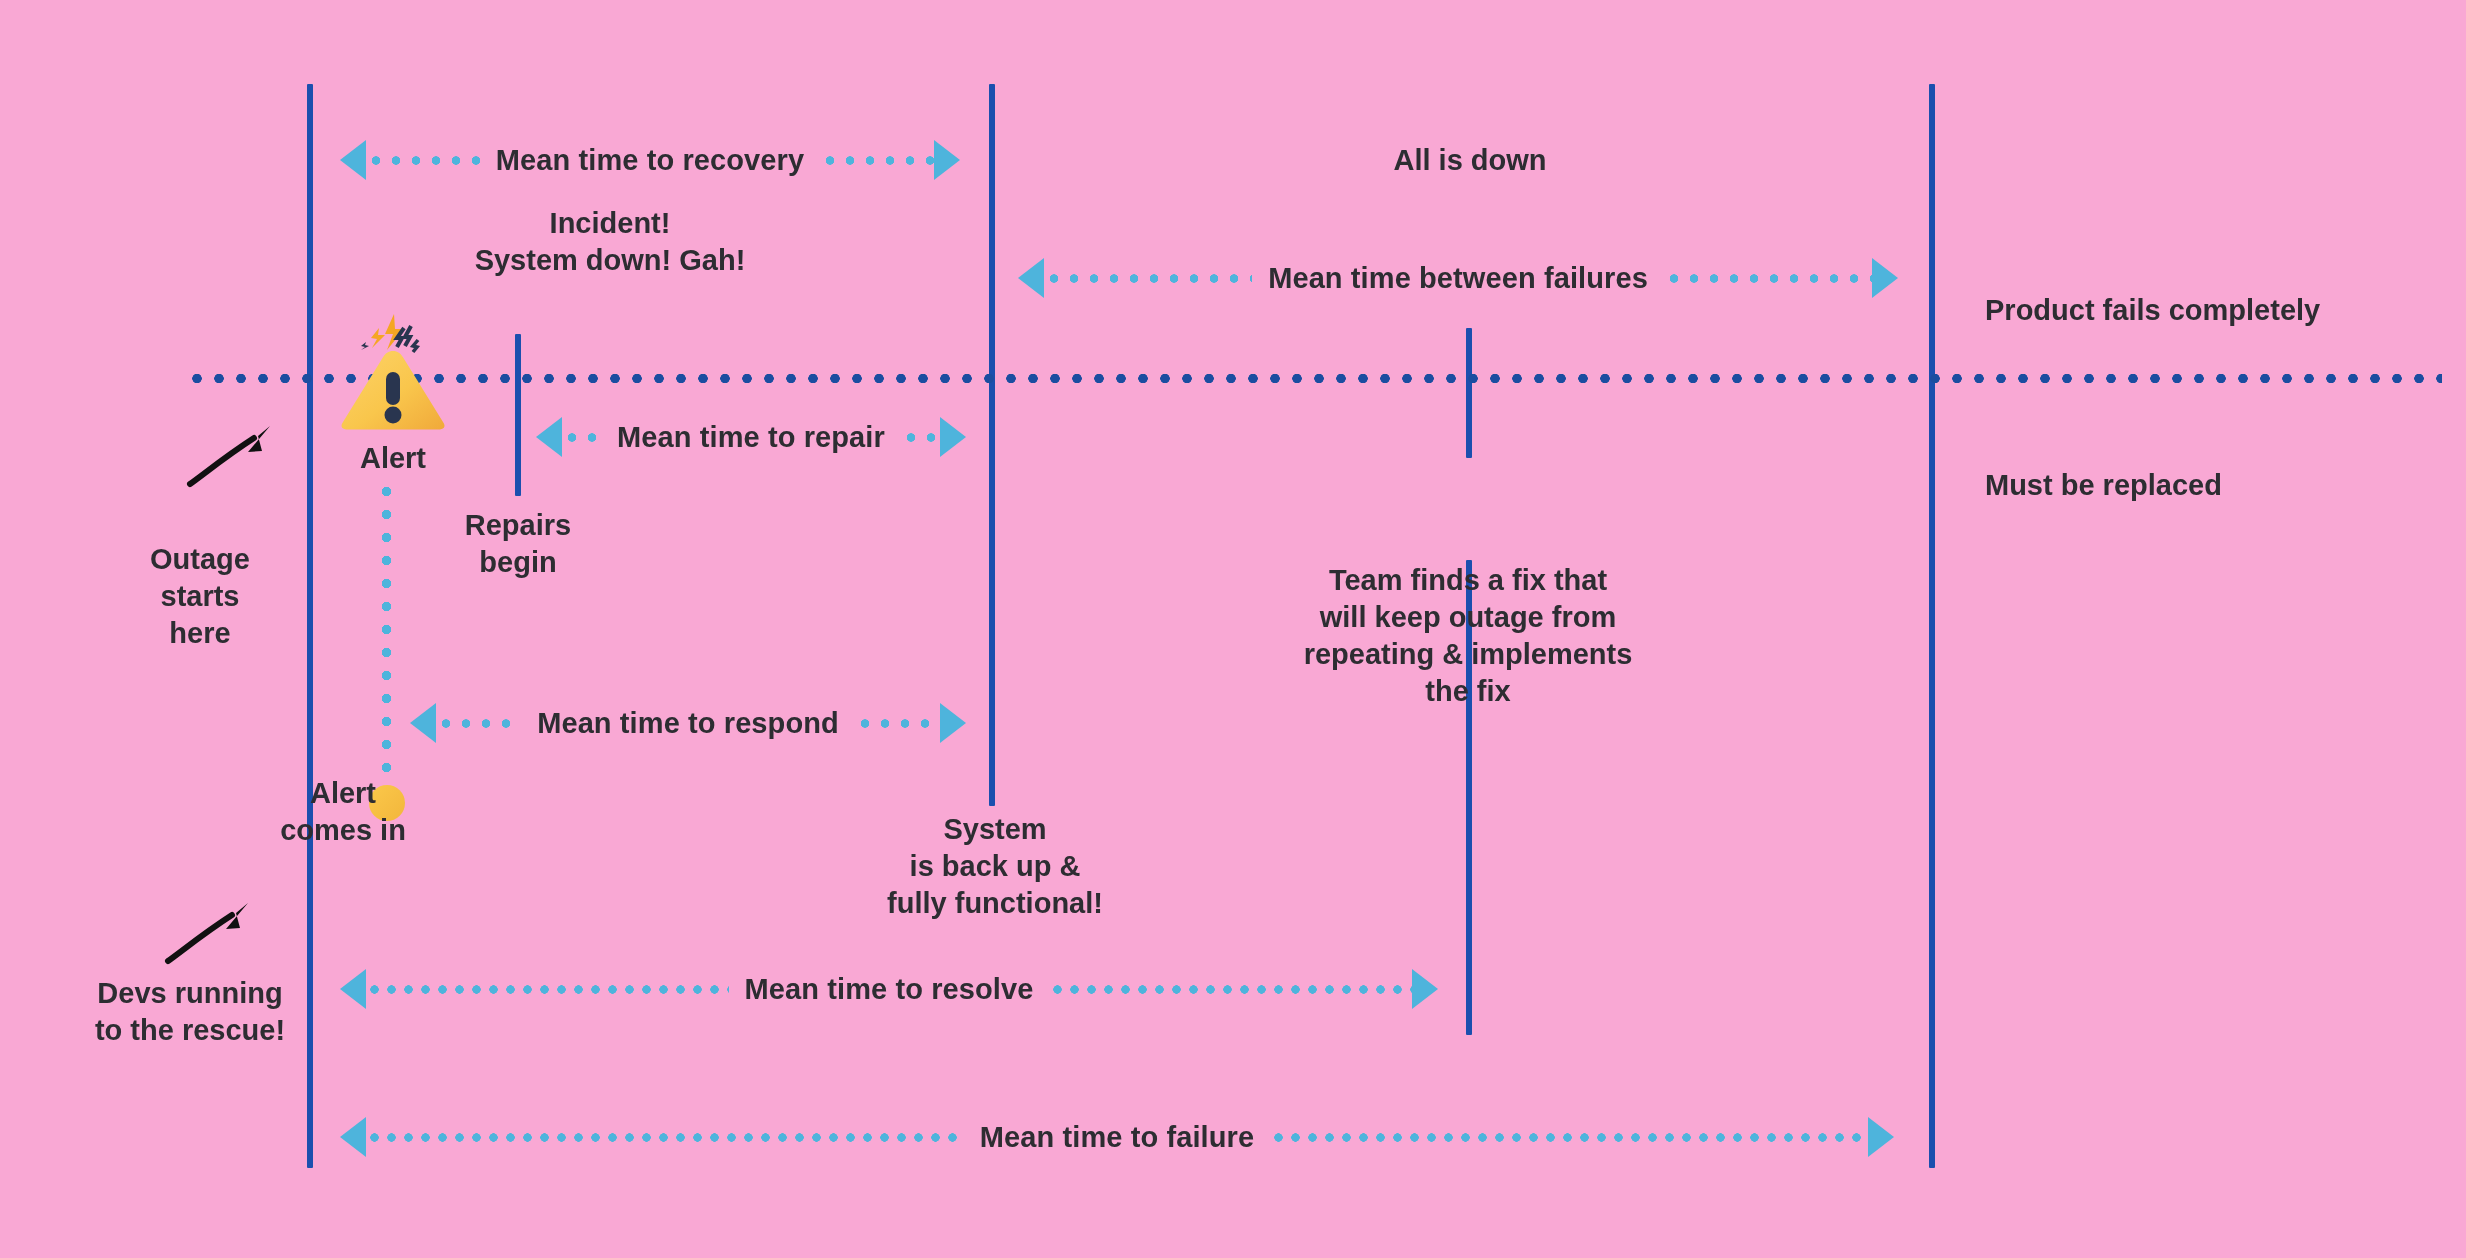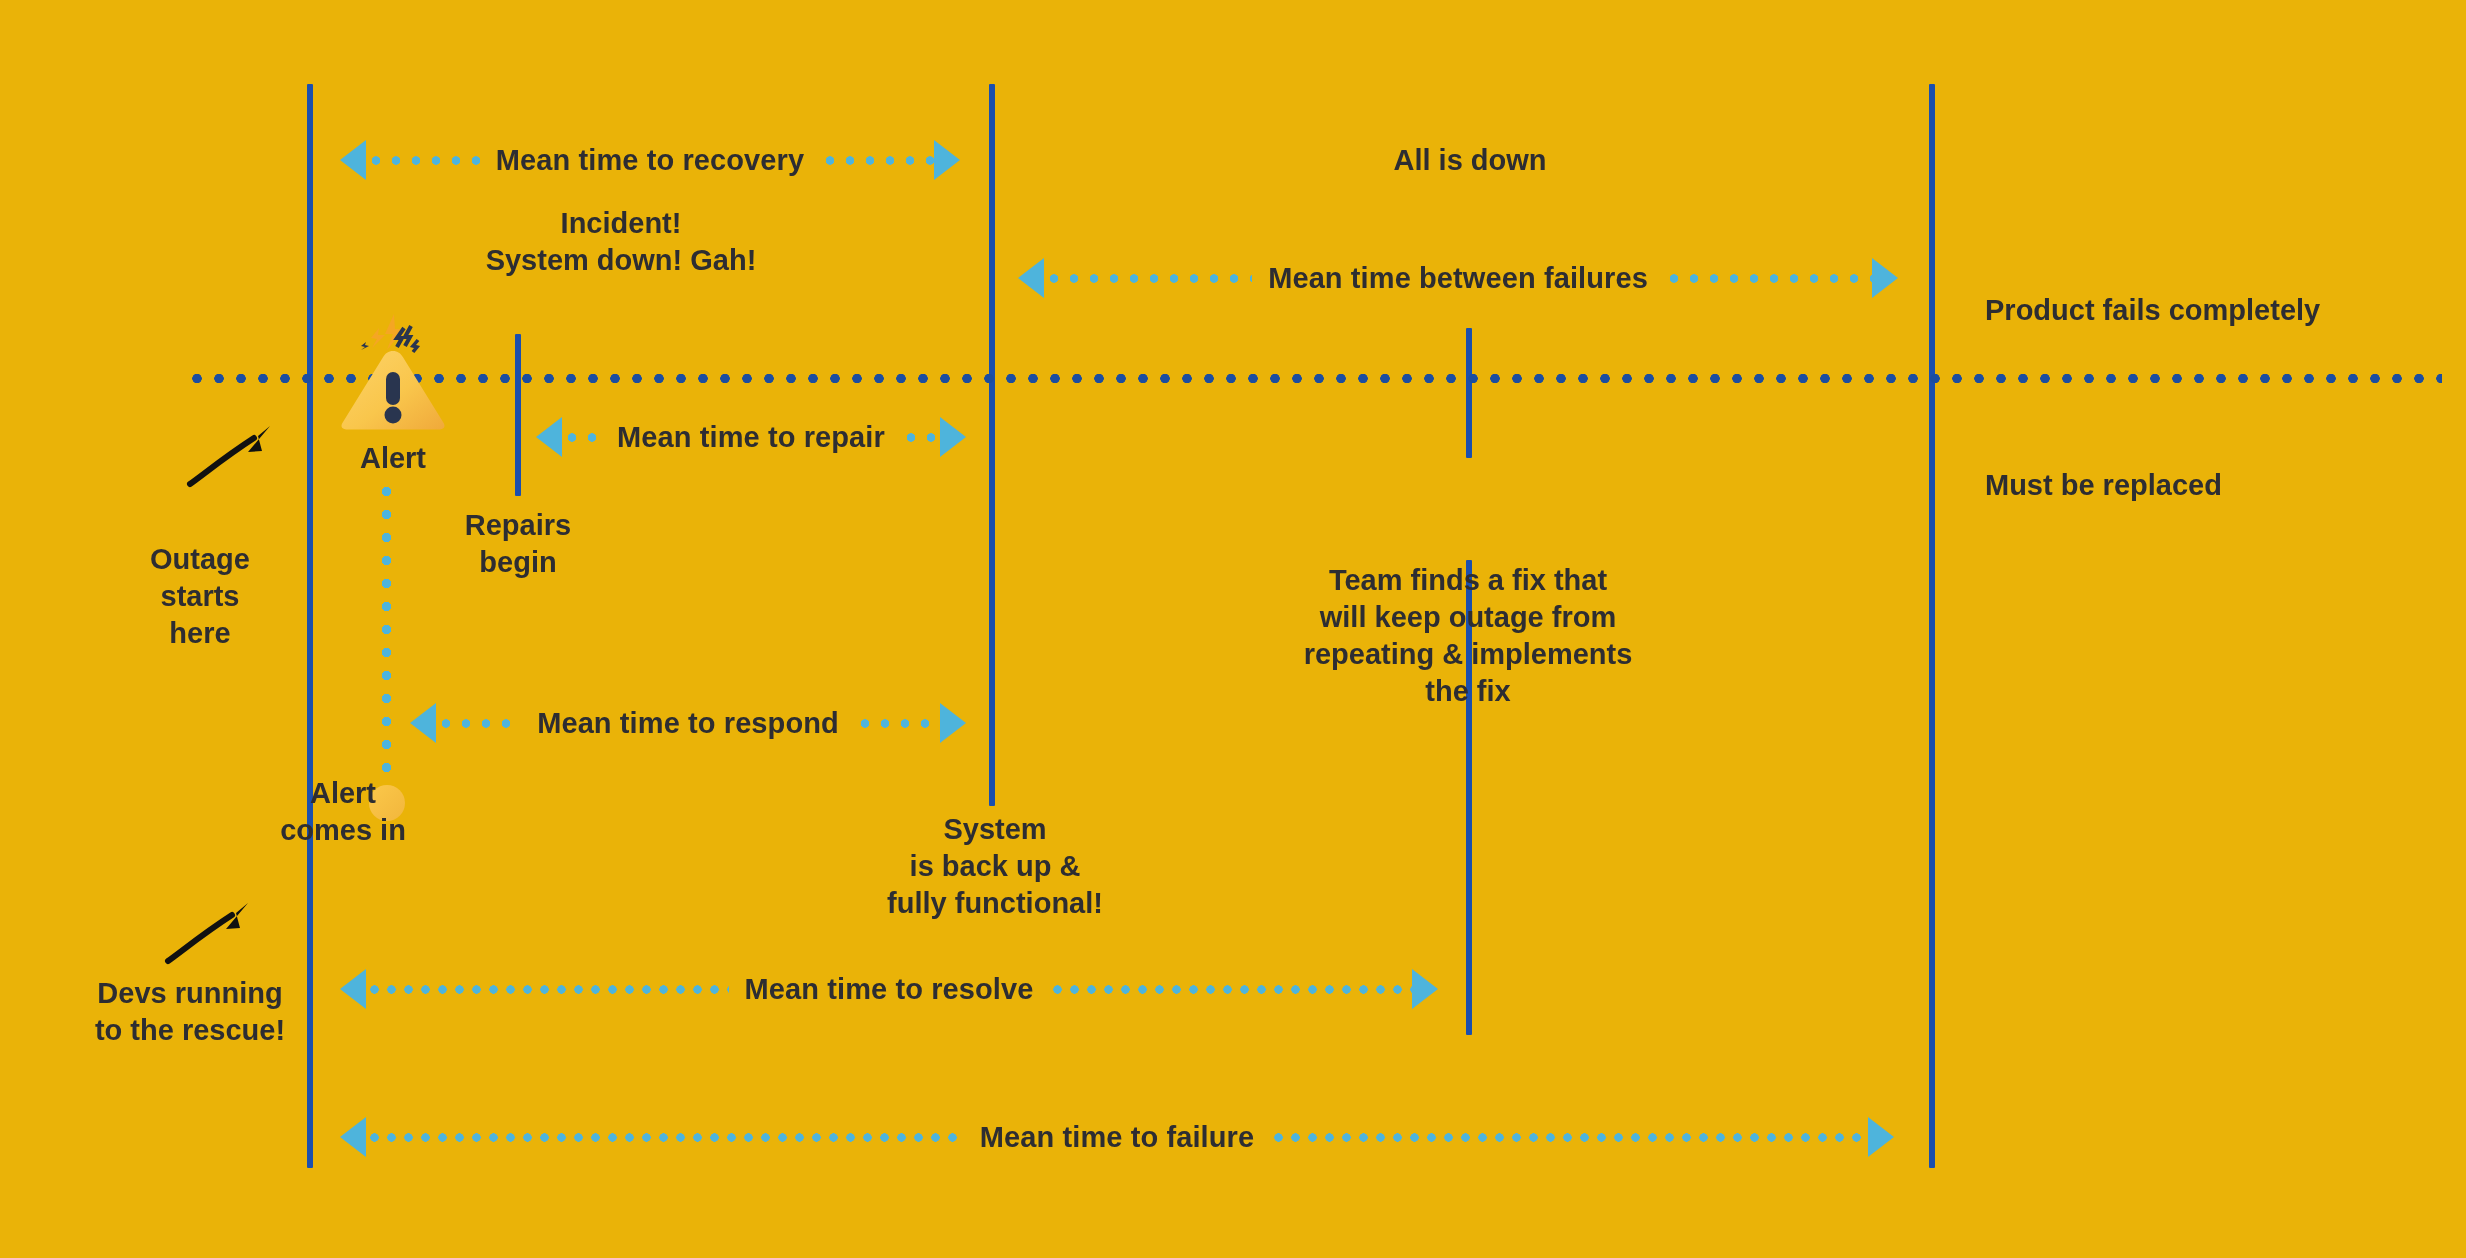--- a/index.html
+++ b/index.html
@@ -8,21 +8,21 @@
     padding: 0;
     background: #ffffff;
   }
   body {
     font-family: "Liberation Sans", sans-serif;
   }
   #canvas {
     position: relative;
     width: 2466px;
     height: 1258px;
-    background: #eab308;
+    background: #f9a8d4;
     overflow: hidden;
   }
 
   
   .vrule {
     position: absolute;
     width: 6px;
     background: #1B4FAE;
     border-radius: 1px;
   }
@@ -227,21 +227,21 @@
   </div>
 
   <div class="measure" style="left:340px; top:1117px; width:1554px;">
     <span class="cap-l"></span>
     <span class="seg dense"></span>
     <span class="mlabel">Mean time to failure</span>
     <span class="seg dense"></span>
     <span class="cap-r"></span>
   </div>
 
-  <div class="lbl ctr" style="left:441px; top:205px; width:360px;">Incident!
+  <div class="lbl ctr" style="left:430px; top:205px; width:360px;">Incident!
 System down! Gah!</div>
 
   <div class="lbl ctr" style="left:1270px; top:142px; width:400px;">All is down</div>
 
   <div class="lbl lft" style="left:1985px; top:292px; width:460px;">Product fails completely</div>
 
   <div class="lbl lft" style="left:1985px; top:440px; width:460px;margin-top:27px;">Must be replaced</div>
 
   <div class="lbl ctr" style="left:313px; top:440px; width:160px;">Alert</div>
 

